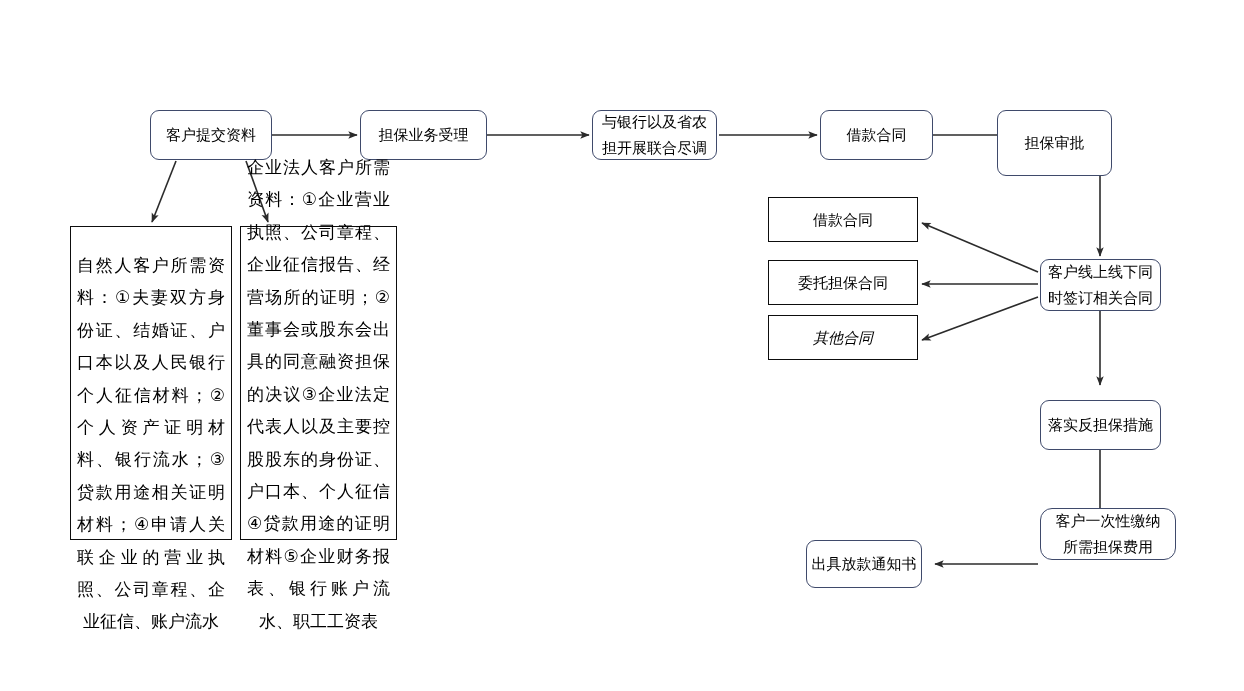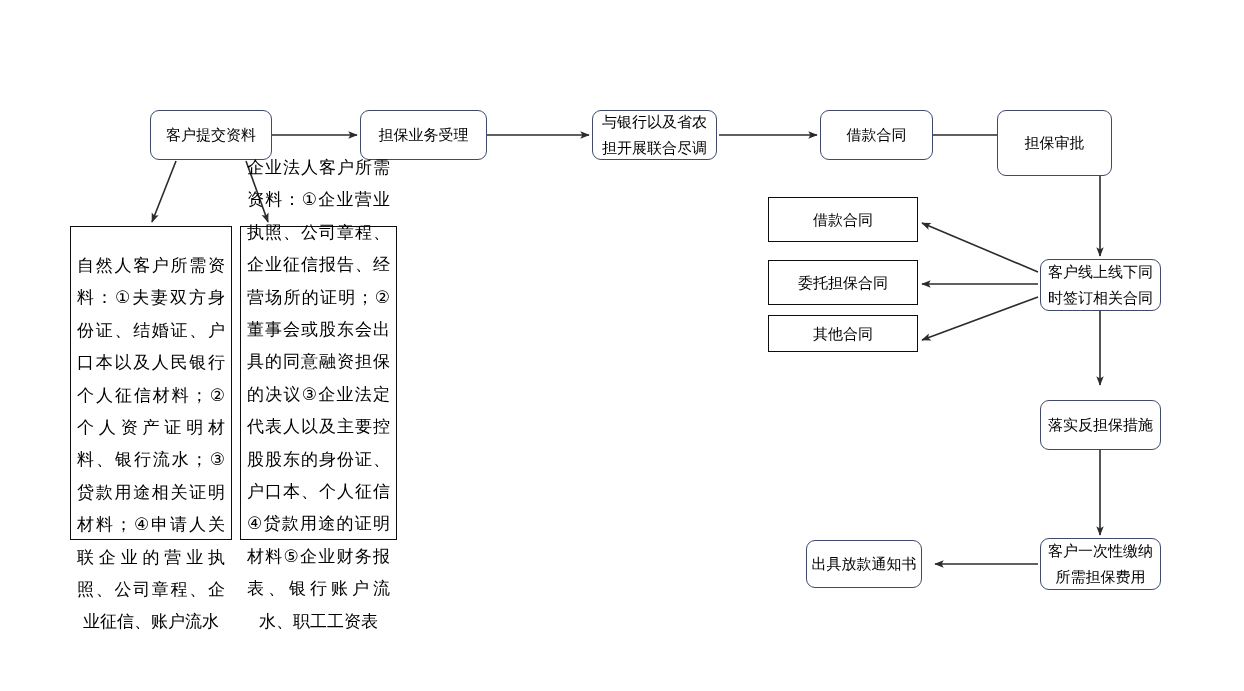--- a/index.html
+++ b/index.html
@@ -133,34 +133,34 @@
   </div>
 
   <div class="node sharp" style="left:768px; top:197px; width:150px; height:45px;">
     <span class="label">借款合同</span>
   </div>
 
   <div class="node sharp" style="left:768px; top:260px; width:150px; height:45px;">
     <span class="label">委托担保合同</span>
   </div>
 
-  <div class="node sharp" style="left:768px; top:315px; width:150px; height:37px;">
+  <div class="node sharp" style="left:768px; top:315px; width:150px; height:45px;font-style:italic;">
     <span class="label">其他合同</span>
   </div>
 
   <div class="node rounded" style="left:1040px; top:259px; width:121px; height:52px;">
     <span class="label">客户线上线下同
 时签订相关合同</span>
   </div>
 
   <div class="node rounded" style="left:1040px; top:388px; width:121px; height:50px;margin-top:12px;">
     <span class="label">落实反担保措施</span>
   </div>
 
-  <div class="node rounded" style="left:1040px; top:538px; width:121px; height:52px;">
+  <div class="node rounded" style="left:1040px; top:508px; width:136px; height:52px;border-radius:12px;">
     <span class="label">客户一次性缴纳
 所需担保费用</span>
   </div>
 
   <div class="node rounded" style="left:806px; top:540px; width:116px; height:48px;">
     <span class="label">出具放款通知书</span>
   </div>
 
 </div>
 

